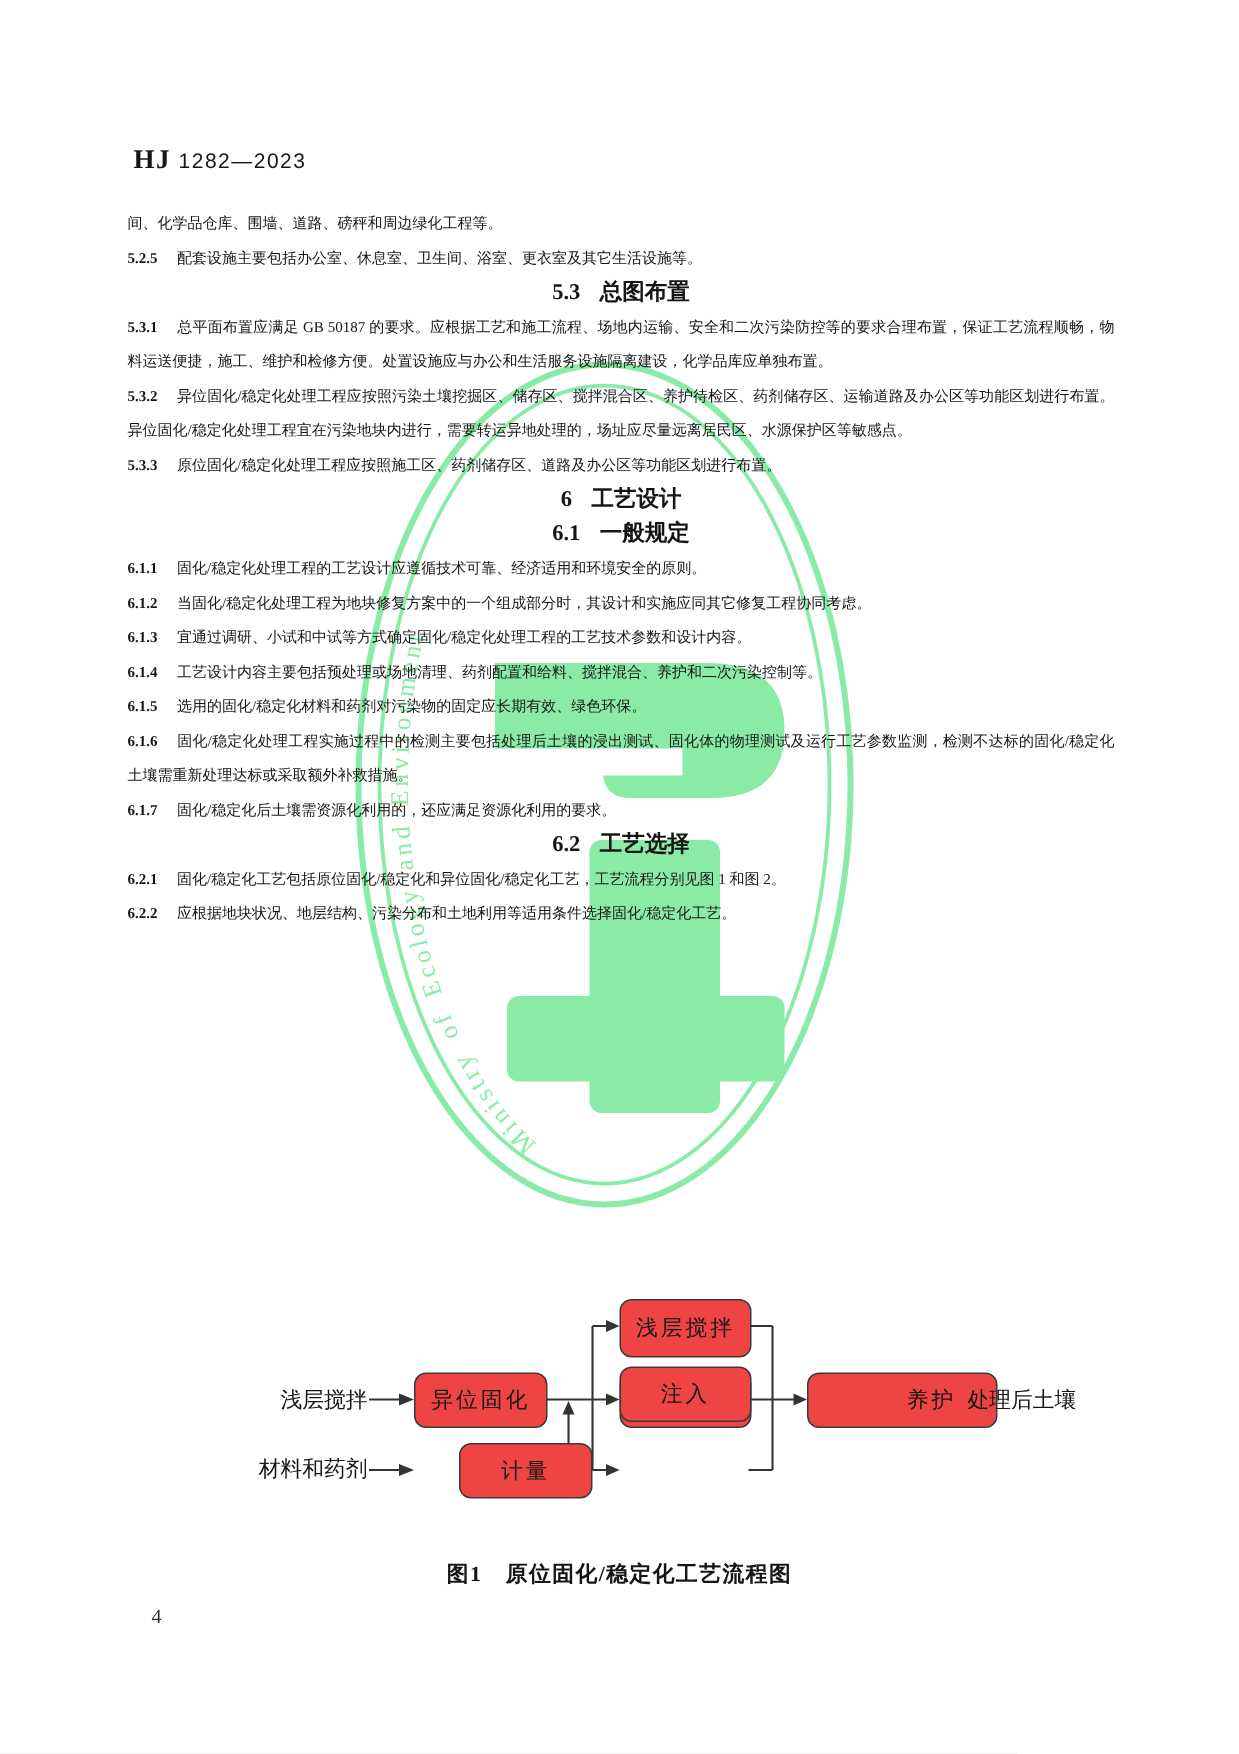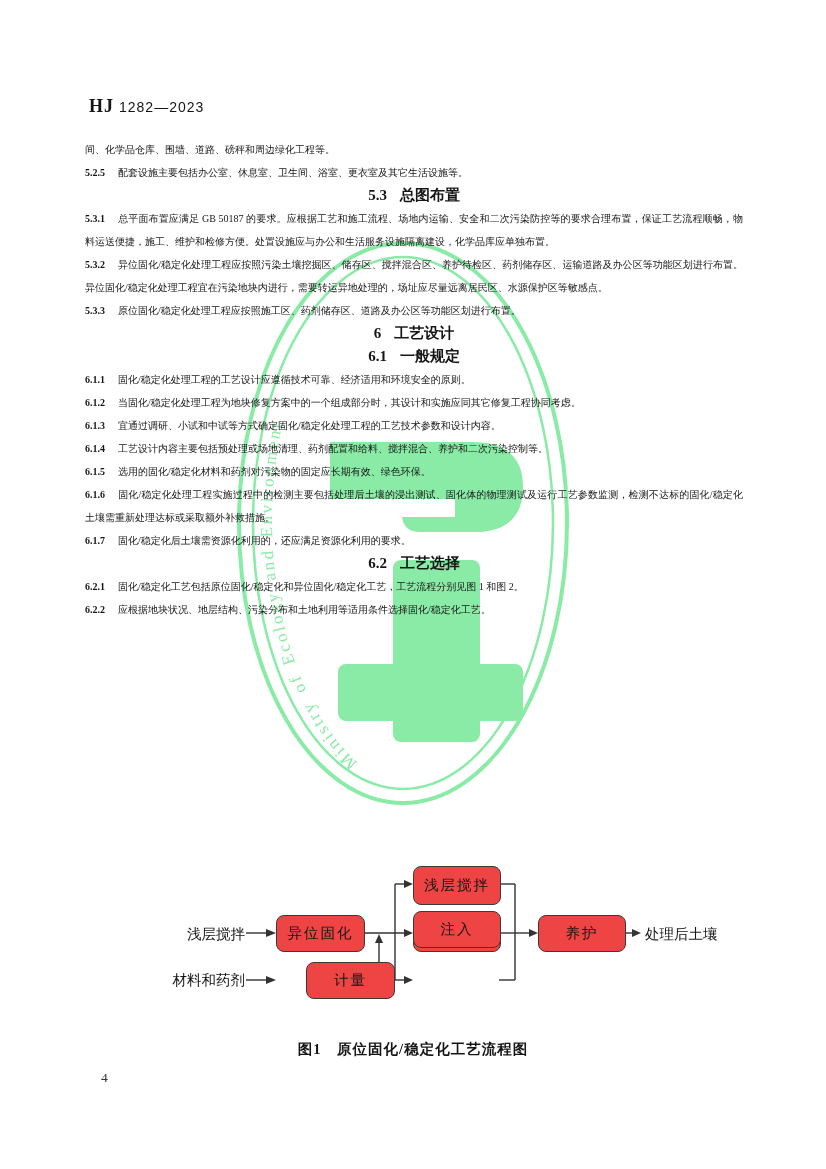--- a/index.html
+++ b/index.html
@@ -109,20 +109,20 @@
     </g>
   </svg>
 
   <div class="flabel right" style="left:158px;top:926px;width:87px;">浅层搅拌</div>
   <div class="flabel right" style="left:158px;top:972px;width:87px;">材料和药剂</div>
   <div class="fbox" style="left:276px;top:915px;width:87px;height:35px;">异位固化</div>
   <div class="fbox" style="left:268px;top:962px;width:87px;height:35px;margin-left:38px;">计量</div>
   <div class="fbox" style="left:413px;top:866px;width:86px;height:37px;">浅层搅拌</div>
   <div class="fbox" style="left:413px;top:915px;width:86px;height:35px;">深层搅拌</div>
   <div class="fbox" style="left:413px;top:911px;width:86px;height:35px;">注入</div>
-  <div class="fbox" style="left:538px;top:915px;width:86px;height:35px;">养护</div>
+  <div class="fbox" style="left:538px;top:915px;width:86px;height:35px;padding-left:39px;">养护</div>
   <div class="flabel" style="left:645px;top:926px;">处理后土壤</div>
 
   <div class="fig-caption">图1　原位固化/稳定化工艺流程图</div>
 
   <div class="page-num">4</div>
 
 </div>
 
 </body></html>

